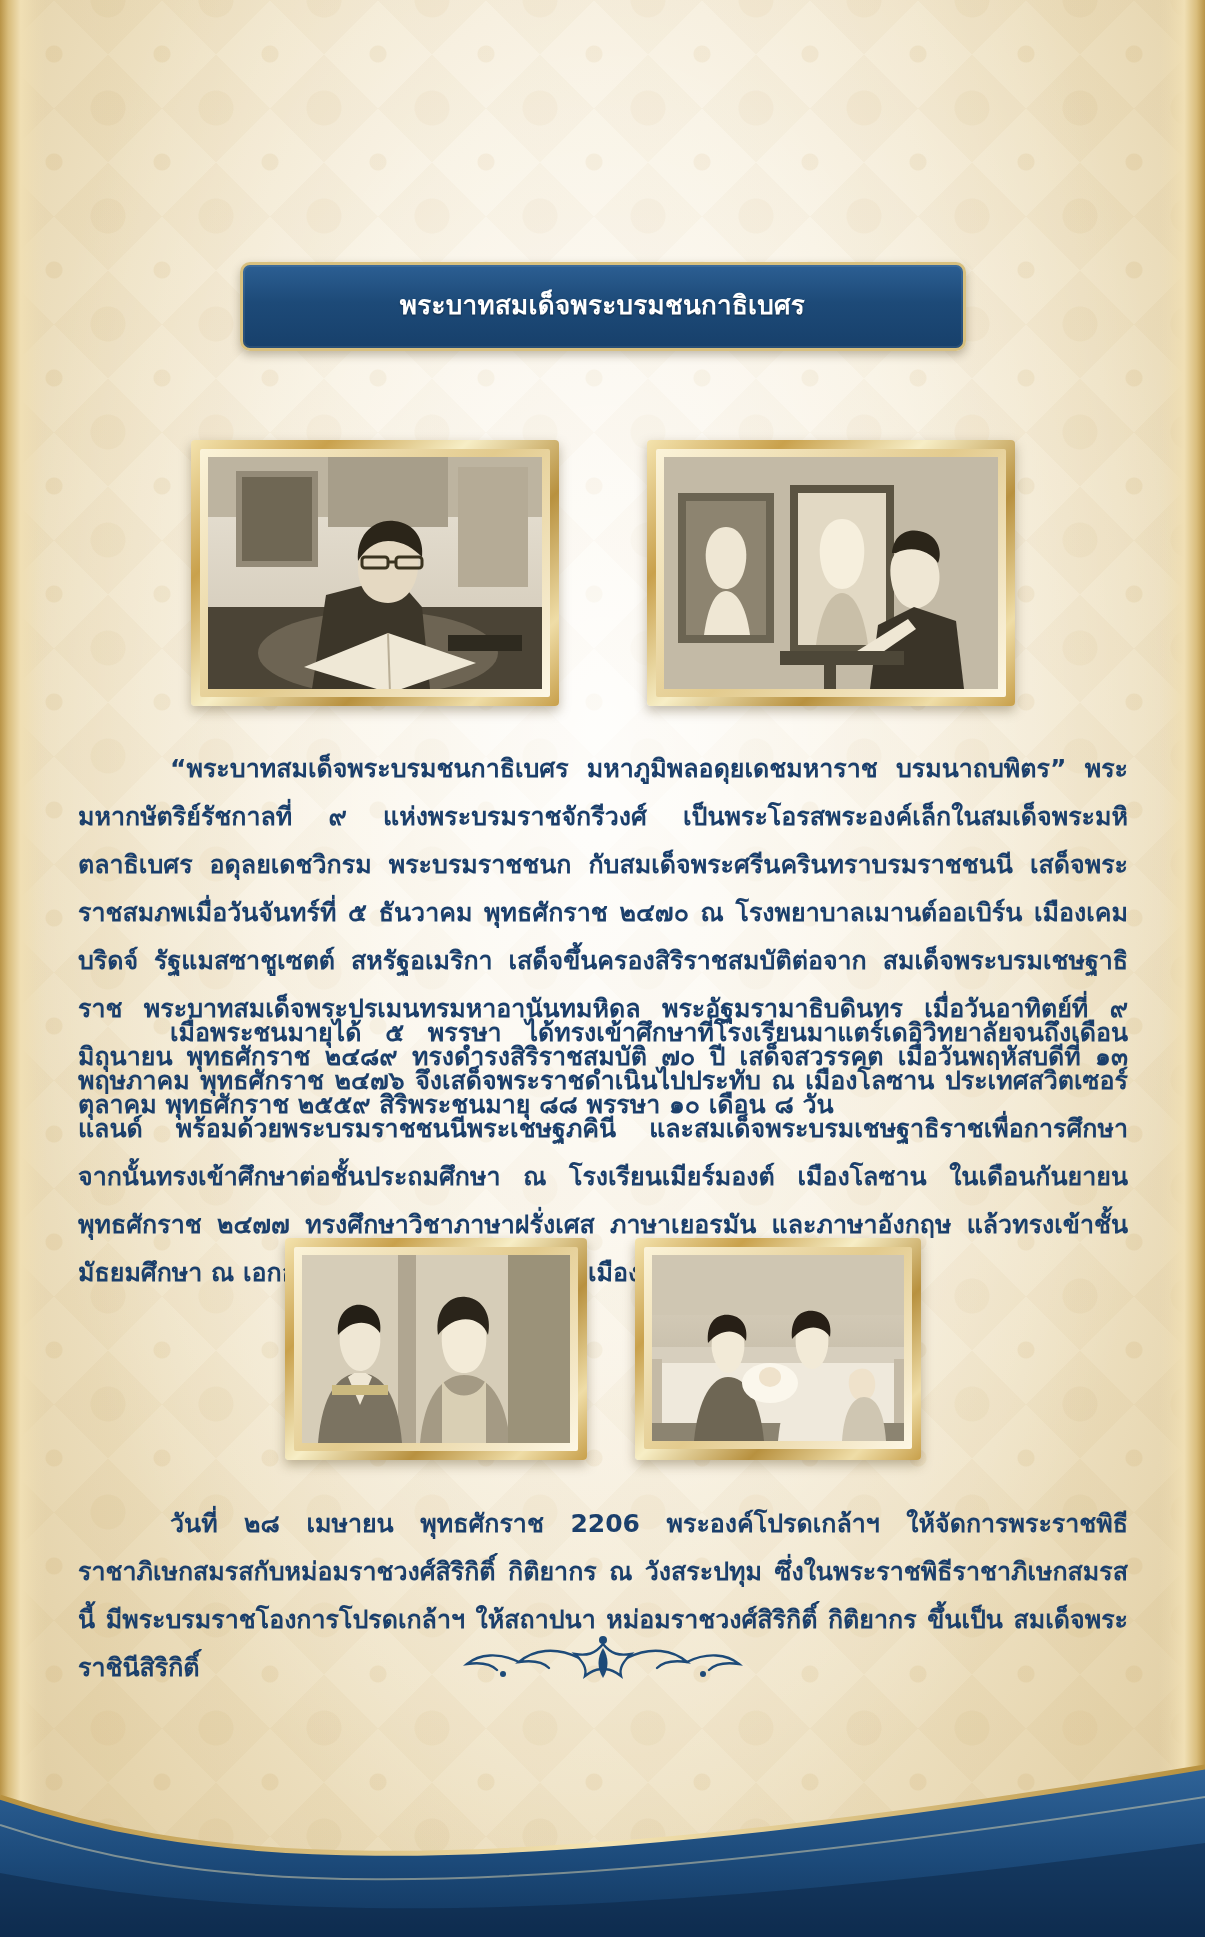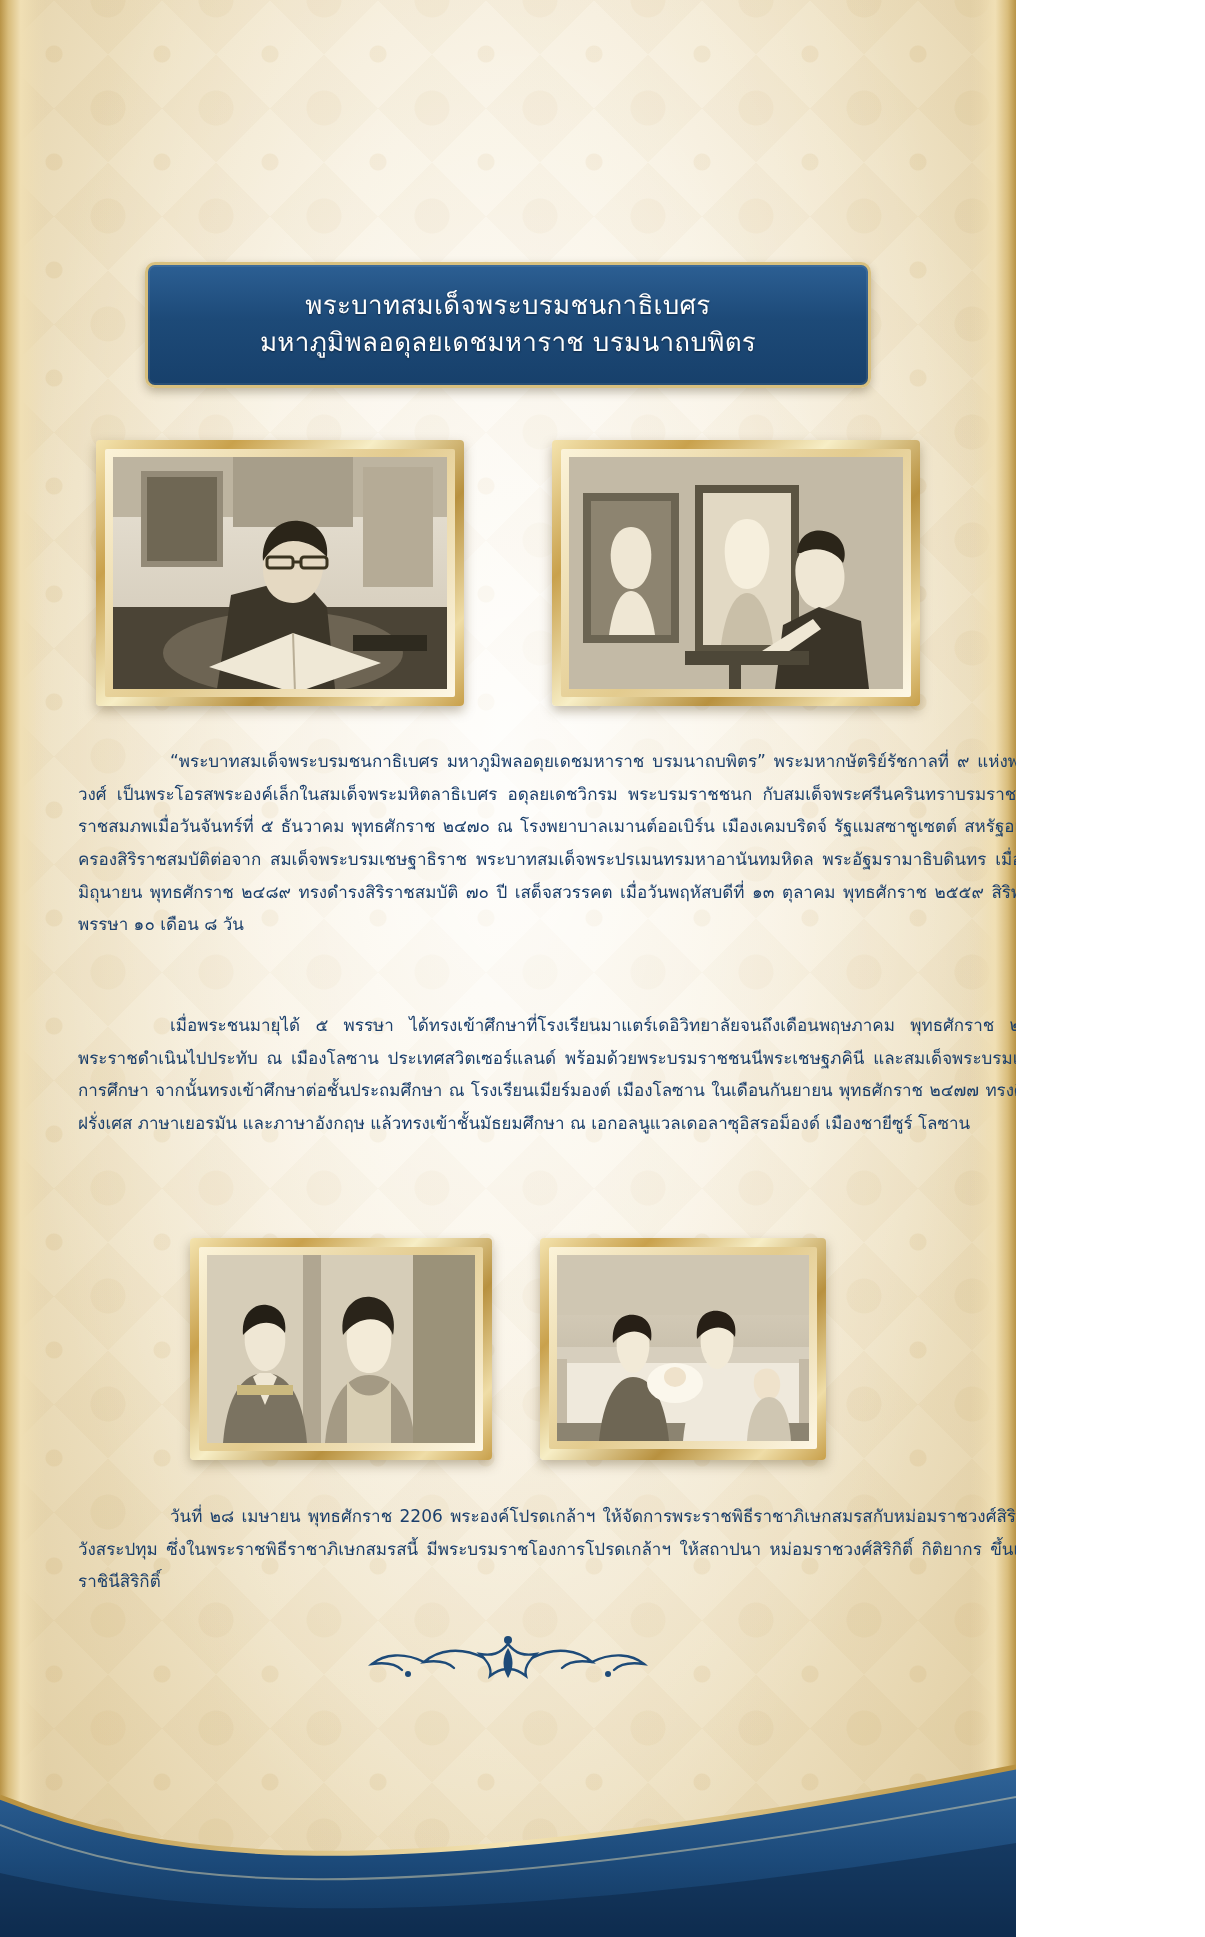--- a/index.html
+++ b/index.html
@@ -6,25 +6,26 @@
     margin: 0;
     padding: 0;
     background: #ffffff;
   }
   body {
     font-family: "DejaVu Sans", sans-serif;
   }
 
   .page {
     position: relative;
-    width: 1016px;
+    width: 1205px;
     height: 1937px;
     overflow: hidden;
     background:
       radial-gradient(ellipse at 50% 38%, #fdfaf2 0%, #f7efdd 38%, #efe3c6 62%, #e6d5ae 82%, #dcc89c 100%);
+    font-weight: bold;
   }
 
   
   .pattern {
     position: absolute;
     inset: 0;
     background-image:
       radial-gradient(circle at 50% 50%, rgba(201,168,104,0.30) 0 8px, rgba(201,168,104,0) 9px),
       radial-gradient(circle at 50% 50%, rgba(201,168,104,0.18) 0 17px, rgba(201,168,104,0) 18px);
     background-size: 108px 108px, 108px 108px;
@@ -140,21 +141,21 @@
   }
   .photo svg { display: block; }
 
   
   .body-text {
     position: absolute;
     left: 78px;
     width: 1050px;
     color: #1b3f6b;
     font-family: "DejaVu Sans", sans-serif;
-    font-size: 17px;
+    font-size: 25px;
     line-height: 1.92;
     text-align: justify;
     text-justify: inter-word;
   }
   .body-text p { margin: 0 0 4px; text-indent: 92px; }
   .body-text p.first { text-indent: 92px; }
 
   .para-1 { top: 745px; }
   .para-2 { top: 1002px; margin-top: 7px; }
   .para-3 { top: 1500px; }
@@ -190,21 +191,20 @@
           <stop offset="100%" stop-color="#b08b37"></stop>
         </linearGradient>
       </defs>
       <path d="M72 54 C72 20 52 4 40 4 C28 4 10 20 10 54 C10 88 28 104 40 104 C52 104 72 88 72 54 Z" fill="url(#goldL)" stroke="#9b7a2e" stroke-width="2"></path>
       <path d="M62 54 C62 28 48 14 40 14 C32 14 20 28 20 54 C20 80 32 94 40 94 C48 94 62 80 62 54 Z" fill="#1d4a78" stroke="#d8c07f" stroke-width="2"></path>
       <path d="M40 30 C48 40 50 50 45 60 C42 66 38 70 40 78 C32 70 30 58 35 48 C38 42 41 37 40 30 Z" fill="url(#goldL)"></path>
     </svg>
 
     <div class="banner">
       <div class="banner-line">พระบาทสมเด็จพระบรมชนกาธิเบศร</div>
-      <div class="banner-line">มหาภูมิพลอดุลยเดชมหาราช  บรมนาถบพิตร</div>
     </div>
 
     <svg class="banner-orn right" viewBox="0 0 88 108">
       <defs>
         <linearGradient id="goldR" x1="1" y1="0" x2="0" y2="1">
           <stop offset="0%" stop-color="#f6e7b4"></stop>
           <stop offset="35%" stop-color="#caa14c"></stop>
           <stop offset="65%" stop-color="#f3e3ab"></stop>
           <stop offset="100%" stop-color="#b08b37"></stop>
         </linearGradient>

